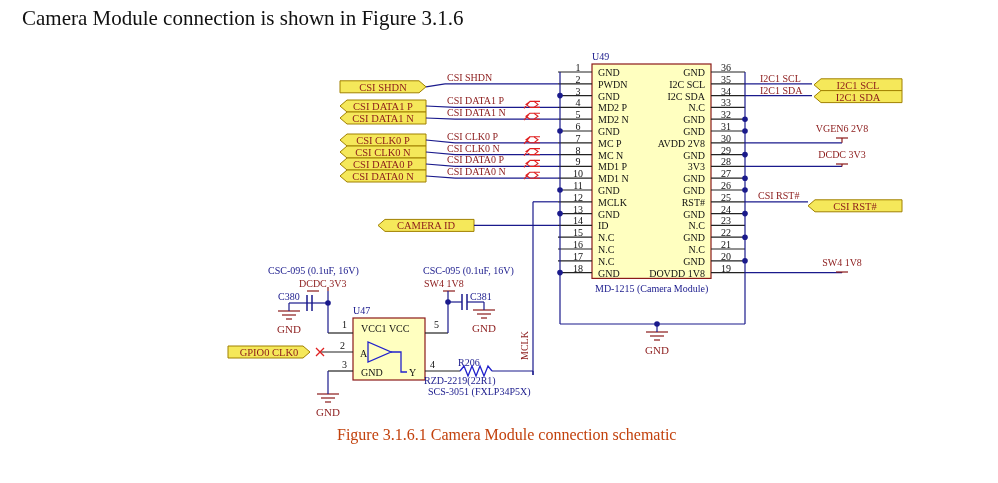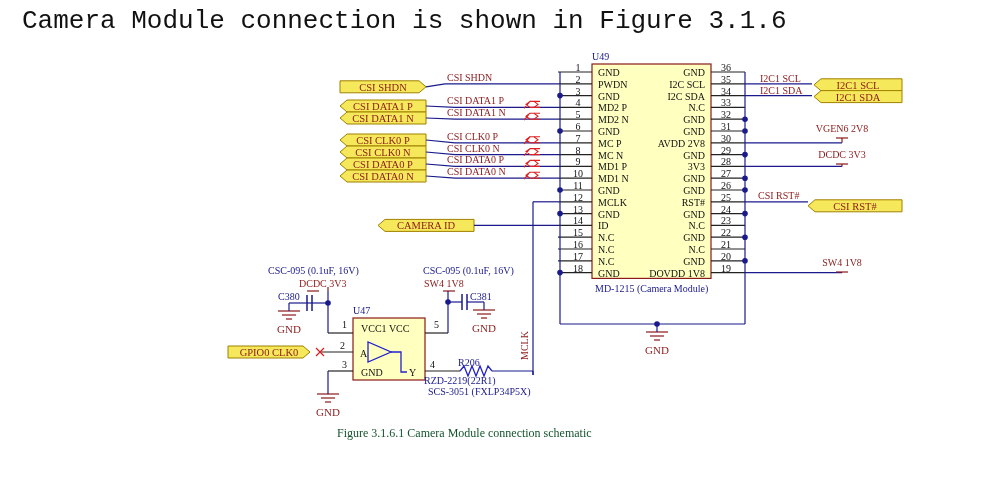--- a/index.html
+++ b/index.html
@@ -1,18 +1,18 @@
 <!DOCTYPE html>
 <html><head>
 <meta charset="utf-8">
 <style>
   html, body { margin:0; padding:0; background:#ffffff; }
   body { width:998px; height:483px; position:relative; overflow:hidden; font-family:"Liberation Serif", serif; }
-  .heading { position:absolute; left:22px; top:6px; font-size:26px; color:#111; font-family:Liberation Mono, monospace; }
-  .caption { position:absolute; left:337px; top:426px; font-size:12px; color:#14532d; font-family:"Liberation Serif", serif; }
+  .heading { position:absolute; left:22px; top:6px; font-size:21px; color:#111; font-family:Liberation Serif, serif; }
+  .caption { position:absolute; left:337px; top:426px; font-size:16px; color:#c2410c; font-family:"Liberation Serif", serif; }
   svg { position:absolute; left:0; top:0; }
   .t { font-family:"Liberation Serif", serif; }
   .blue { fill:#1a1a8c; }
   .red { fill:#8b1a1a; }
   .blk { fill:#111; }
 </style>
 </head>
 <body>
 
 <div class="heading">Camera Module connection is shown in Figure 3.1.6</div>

